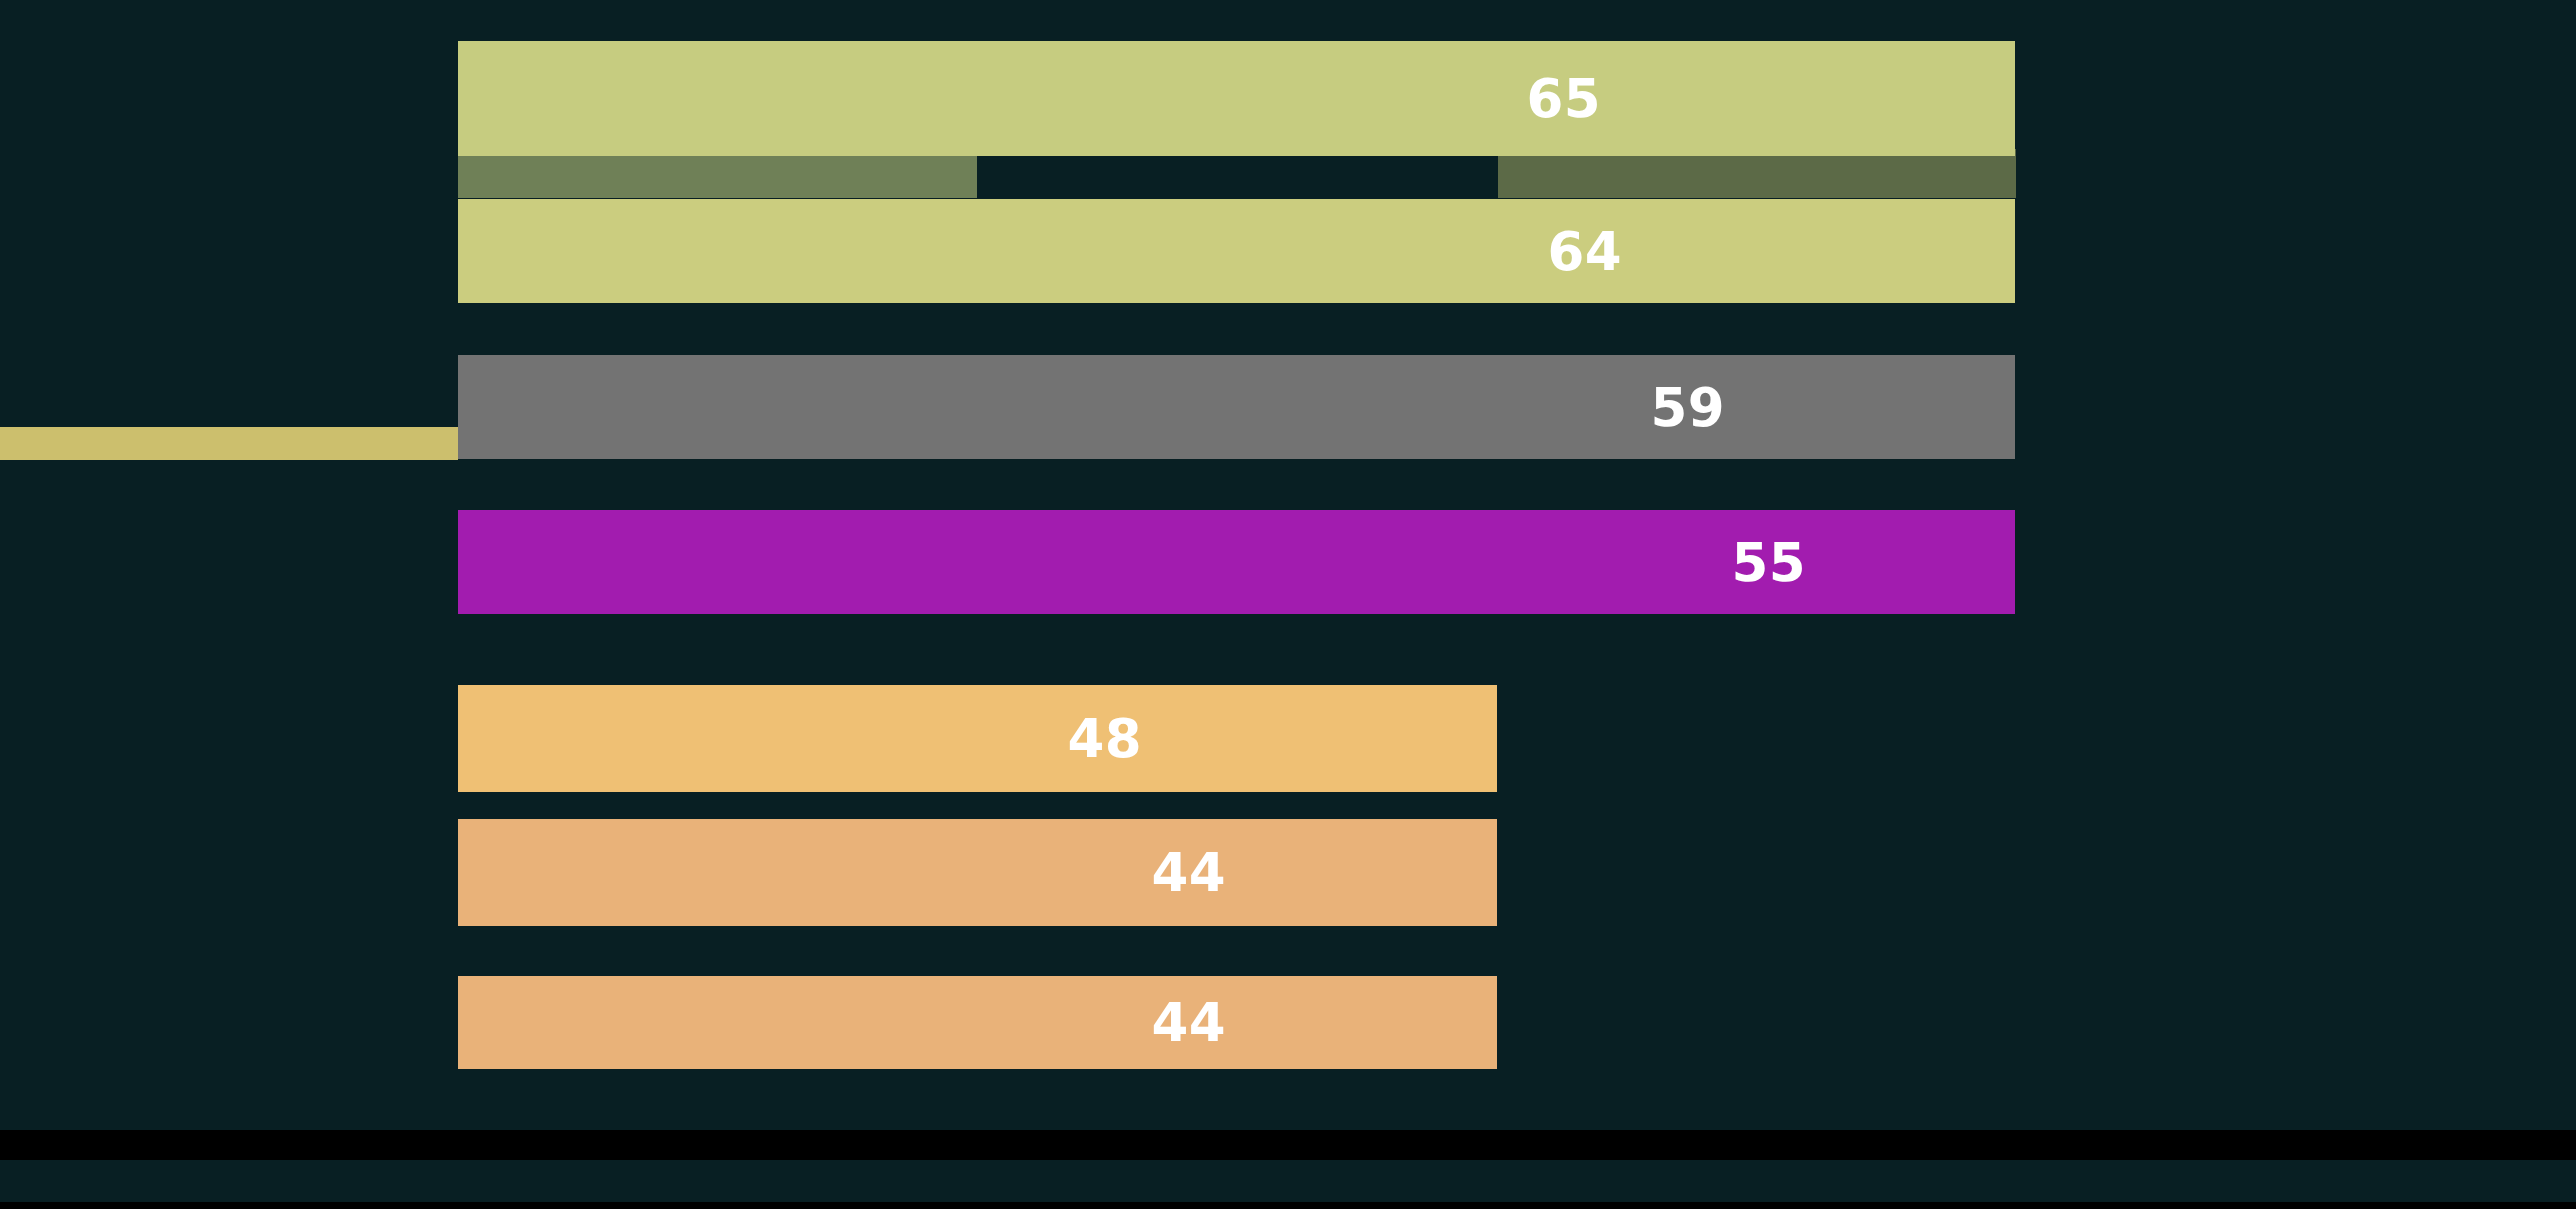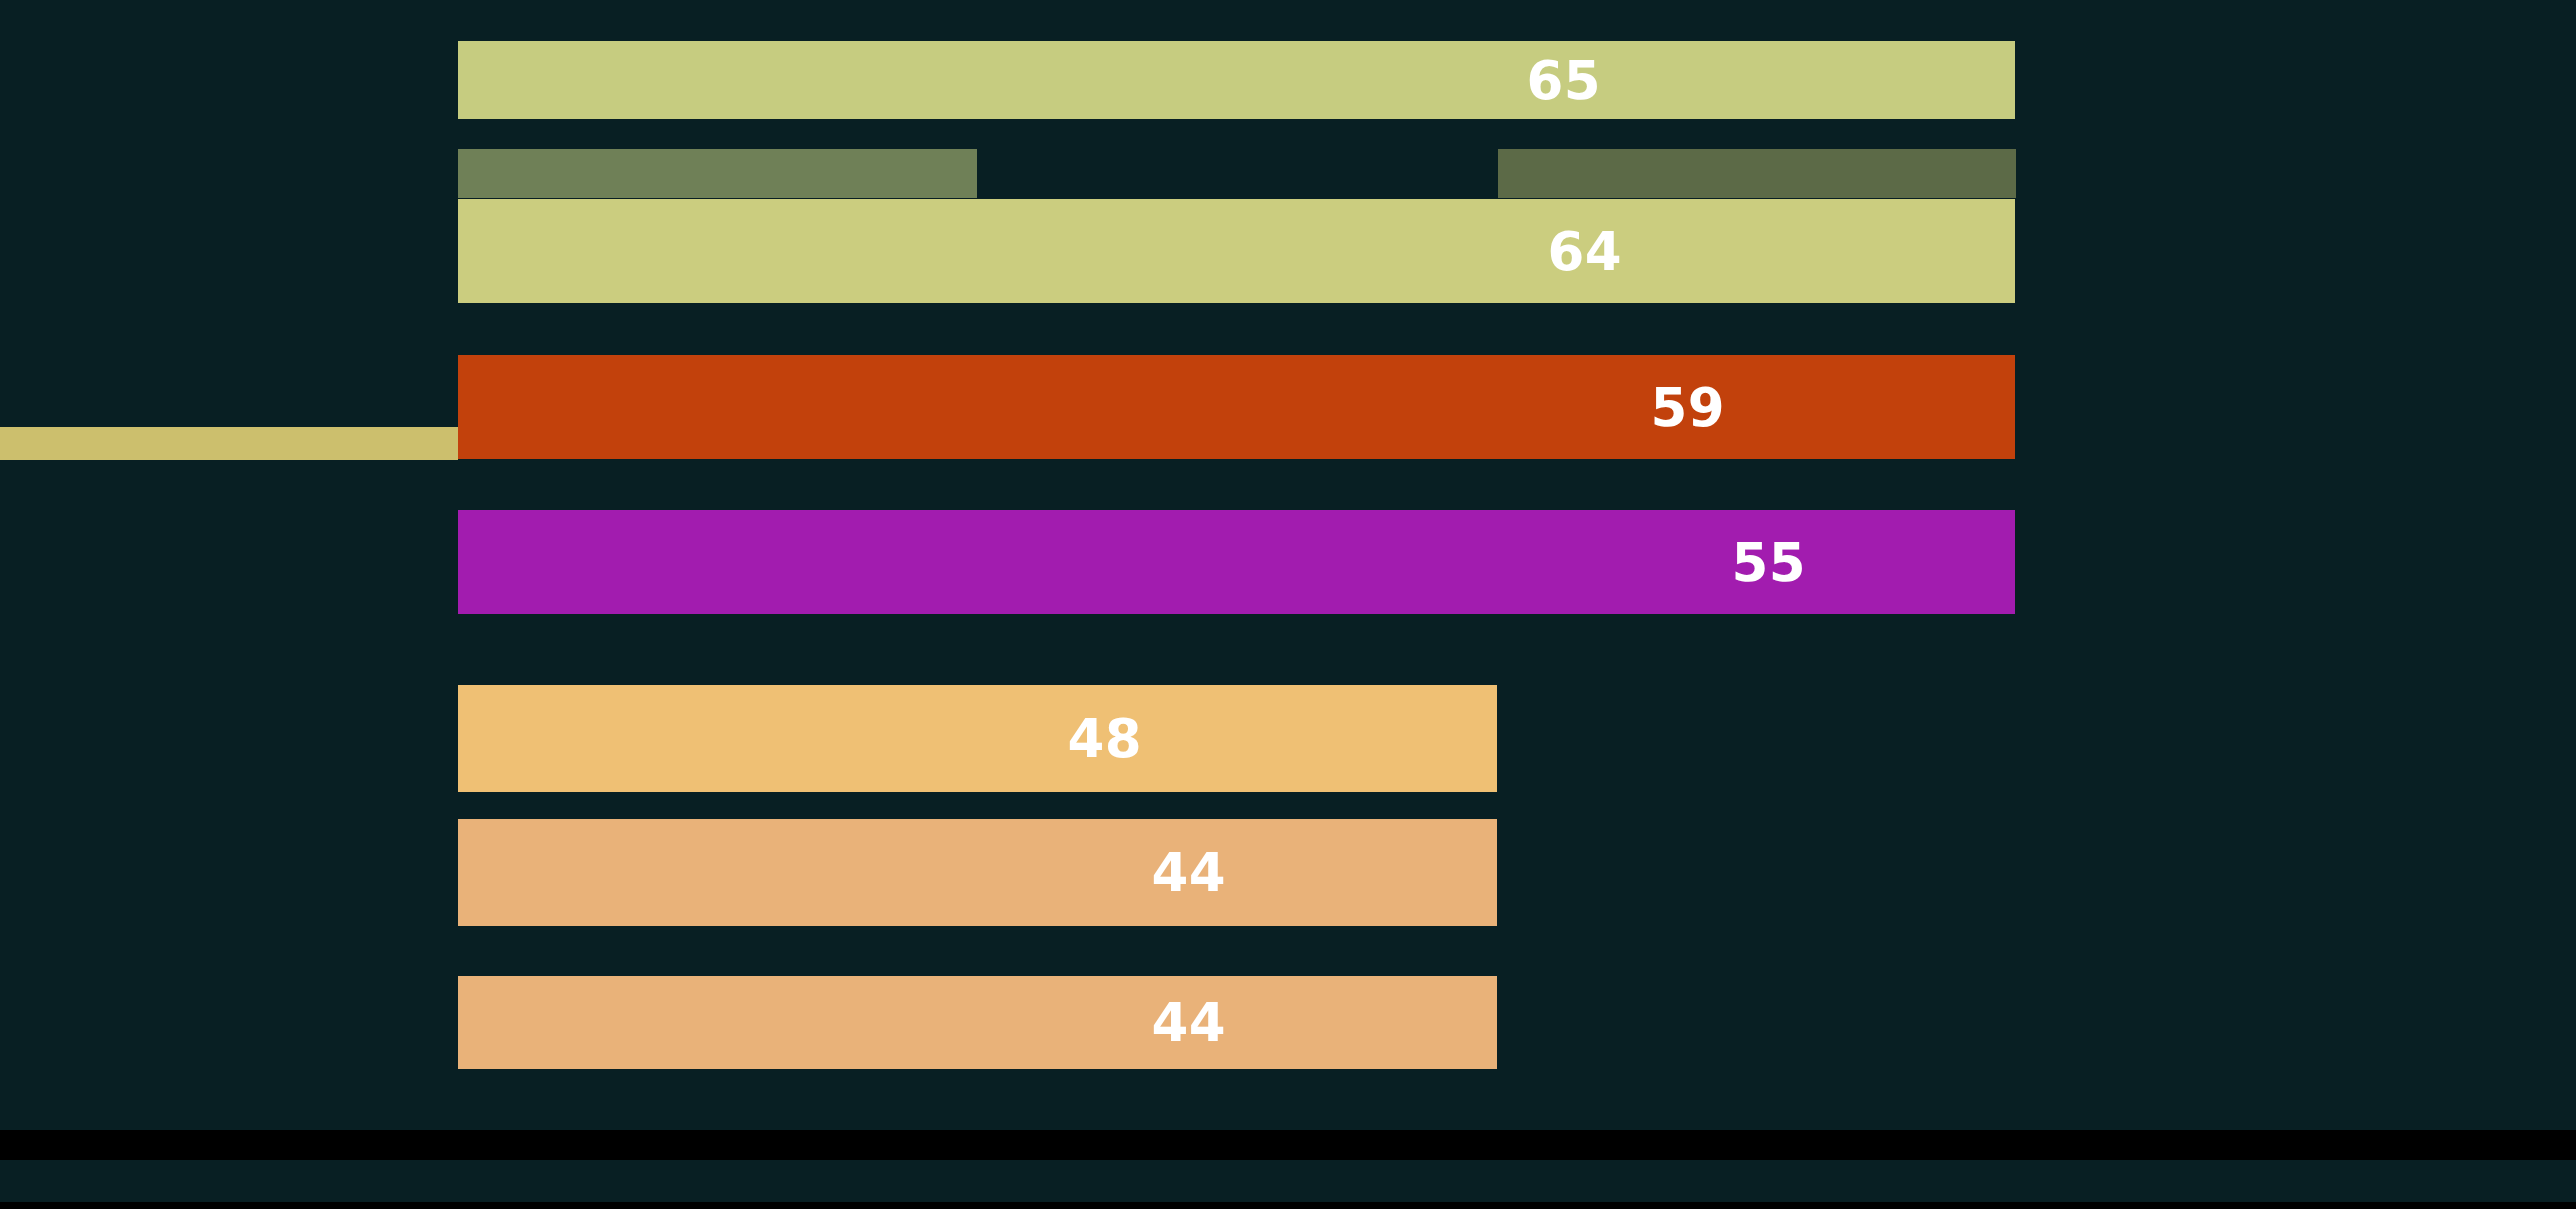--- a/index.html
+++ b/index.html
@@ -50,27 +50,27 @@
   }
 </style>
 </head>
 <body>
 
 <div id="stage" style="width: 2576px; height: 1209px; background: rgb(8, 31, 35);">
   <div class="plot-area" id="plot-area">
       <div class="strip" style="left: 458px; top: 149px; width: 519px; height: 49px; background: rgb(111, 128, 87);"></div>
       <div class="strip" style="left: 1498px; top: 149px; width: 518px; height: 49px; background: rgb(92, 106, 71);"></div>
       <div class="strip" style="left: 0px; top: 427px; width: 458px; height: 33px; background: rgb(204, 191, 109);"></div>
-      <div class="bar" style="left: 458px; top: 41px; width: 1557px; height: 78px; background: rgb(198, 204, 128);">
+      <div class="bar" style="left: 458px; top: 41px; width: 1557px; height: 115px; background: rgb(198, 204, 128);">
         <span class="bar-label" style="margin-right: 414px;">65</span>
       </div>
       <div class="bar" style="left: 458px; top: 199px; width: 1557px; height: 104px; background: rgb(203, 205, 127);">
         <span class="bar-label" style="margin-right: 393px;">64</span>
       </div>
-      <div class="bar" style="left: 458px; top: 355px; width: 1557px; height: 104px; background: #c2410c;">
+      <div class="bar" style="left: 458px; top: 355px; width: 1557px; height: 104px; background: #737373;">
         <span class="bar-label" style="margin-right: 290px;">59</span>
       </div>
       <div class="bar" style="left: 458px; top: 510px; width: 1557px; height: 104px; background: #a21caf;">
         <span class="bar-label" style="margin-right: 209px;">55</span>
       </div>
       <div class="bar" style="left: 458px; top: 685px; width: 1039px; height: 107px; background: rgb(239, 192, 116);">
         <span class="bar-label" style="margin-right: 355px;">48</span>
       </div>
       <div class="bar" style="left: 458px; top: 819px; width: 1039px; height: 107px; background: rgb(233, 178, 121);">
         <span class="bar-label" style="margin-right: 271px;">44</span>

